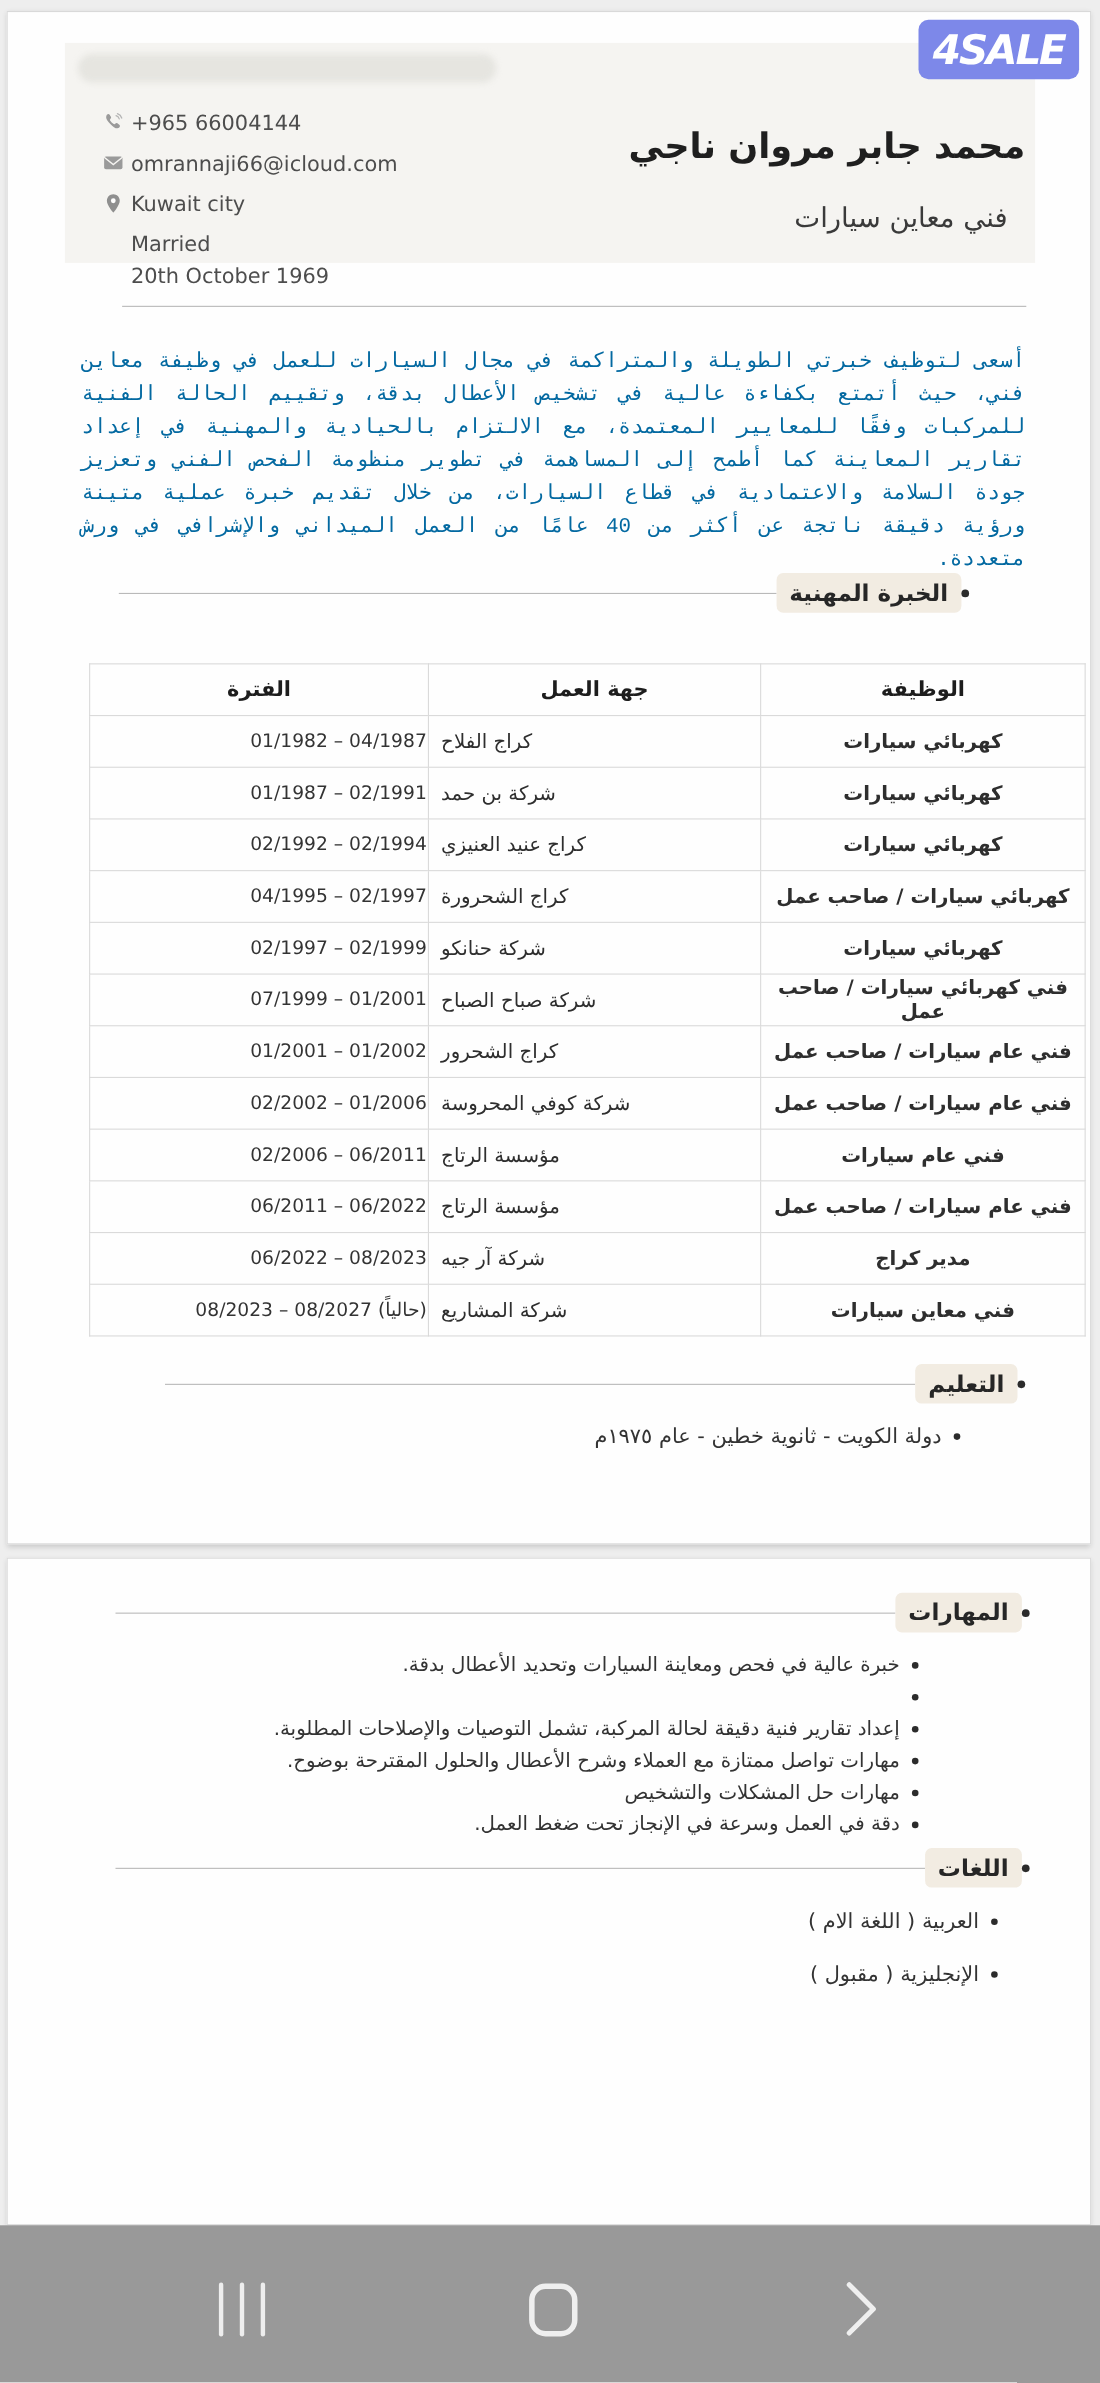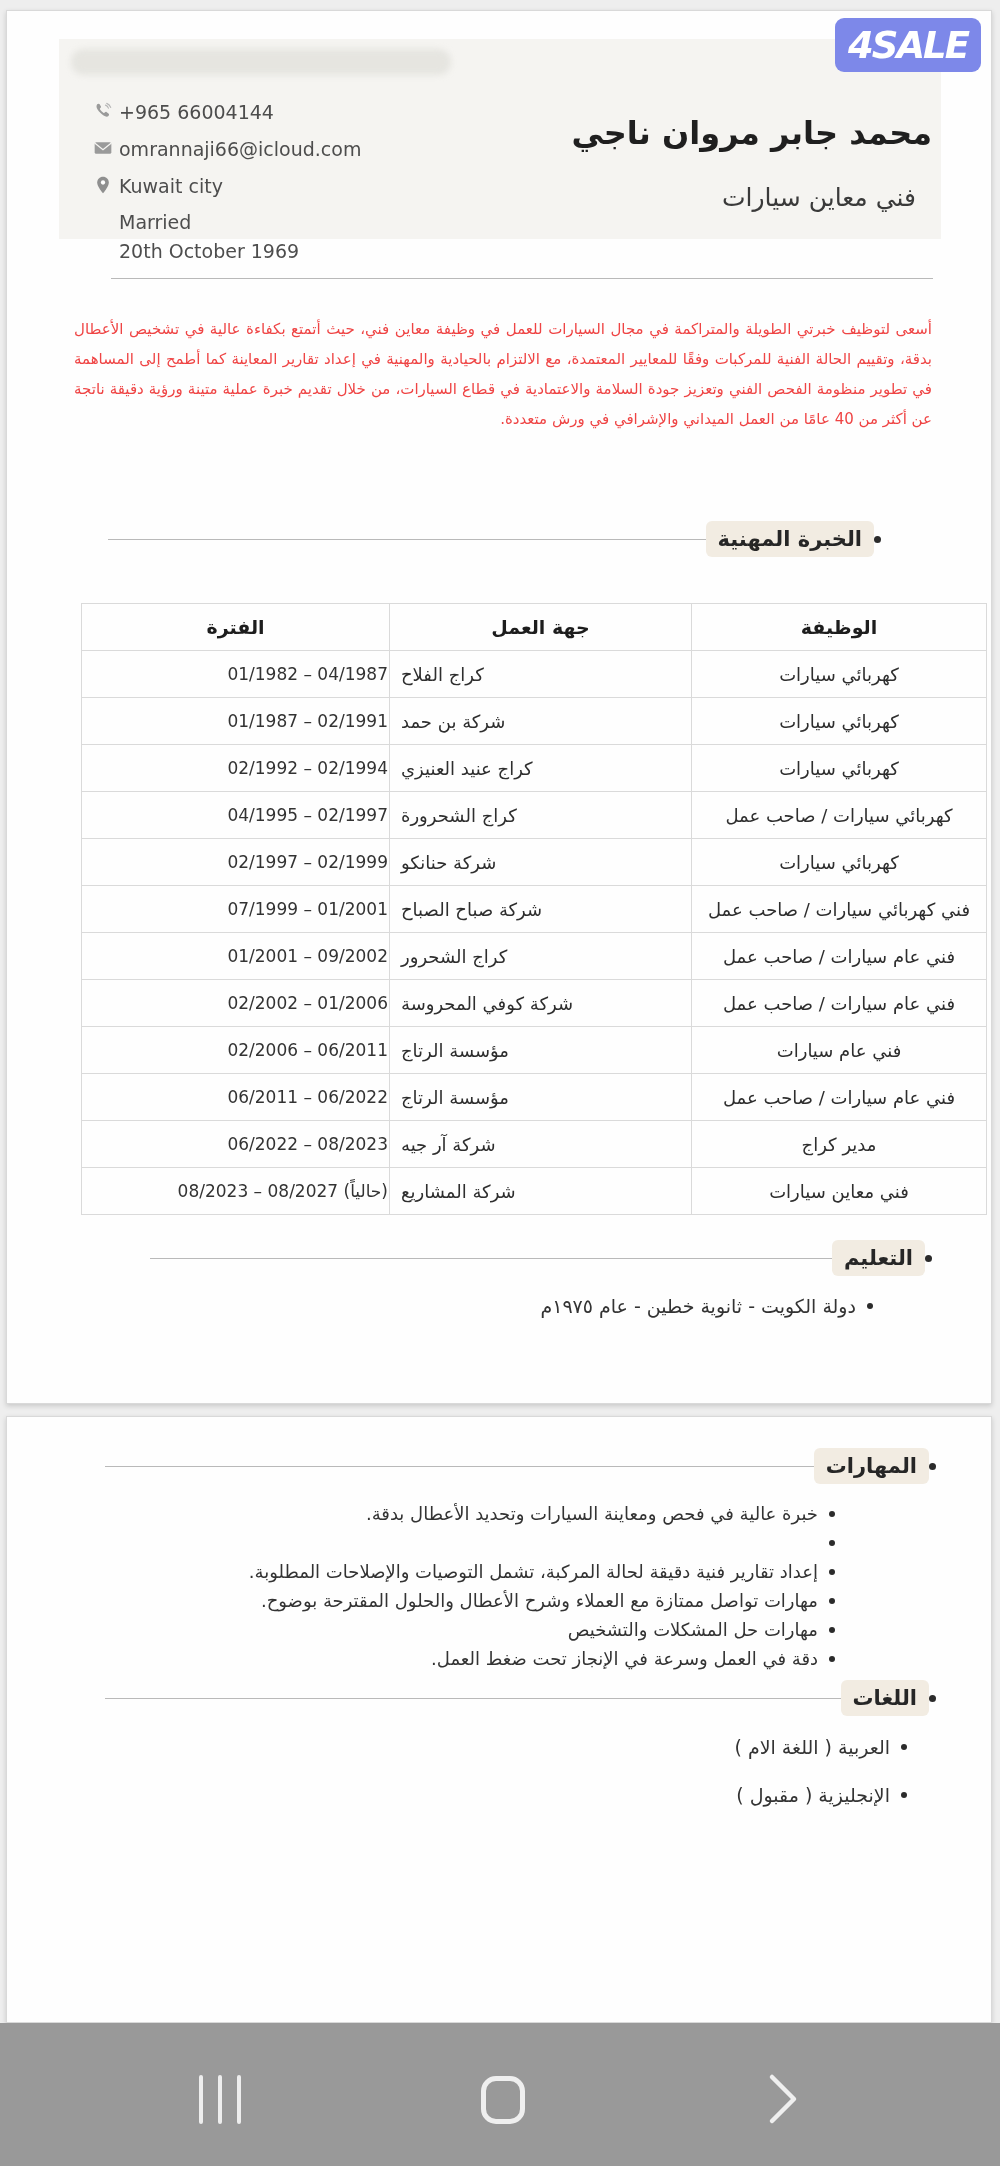--- a/index.html
+++ b/index.html
@@ -27,42 +27,42 @@
   }
   .contact-row{position:absolute;height:24px;display:flex;align-items:center;}
   .contact-row .cicon{position:absolute;left:-26px;top:1px;width:20px;height:20px;}
   .contact-text{font-size:19px;color:#4d4d4d;}
   .person-name{position:absolute;top:103px;right:59px;direction:rtl;font-size:32px;font-weight:700;color:#1f1f1f;white-space:nowrap;}
   .person-title{position:absolute;top:172px;right:75px;direction:rtl;font-size:25px;font-weight:500;color:#3a3a3a;white-space:nowrap;}
   .divider{position:absolute;top:267px;left:104px;width:822px;height:1px;background:#b9b9b9;}
 
   .summary{
     position:absolute;top:303px;left:67px;width:858px;direction:rtl;text-align:justify;
-    font-size:15px;line-height:30px;color:#ef4444;font-weight:500;
+    font-size:19px;line-height:30px;color:#0369a1;font-weight:500;font-family:Liberation Mono, monospace;
   }
 
   
   .sec-heading{position:absolute;display:flex;align-items:center;height:38px;}
   .h-line{flex:1;height:1px;background:#b9b9b9;}
   .h-box{background:#f2ece2;border-radius:6px;padding:6px 12px;font-size:21px;font-weight:700;
     color:#262626;direction:rtl;white-space:nowrap;}
   .h-dot{width:7px;height:7px;border-radius:50%;background:#2b2b2b;flex:0 0 auto;}
   #h-exp{top:509px;left:101px;right:110px;}
   #h-edu{top:1228px;left:143px;right:59px;}
   #h-skills{top:30px;left:98px;right:55px;}
   #h-langs{top:262px;left:98px;right:55px;}
 
   
   table.exp{
     position:absolute;top:592px;left:74px;width:905px;border-collapse:collapse;direction:rtl;
     table-layout:fixed;
   }
   table.exp th,table.exp td{border:1px solid #dadada;height:47px;box-sizing:border-box;}
   table.exp th{font-weight:700;font-size:19px;color:#1d1d1d;text-align:center;direction:rtl;}
-  td.pos{text-align:center;font-size:18px;font-weight:400;color:#2e2e2e;direction:rtl;}
+  td.pos{text-align:center;font-size:18px;font-weight:700;color:#2e2e2e;direction:rtl;}
   td.emp{text-align:left;padding-left:11px;font-size:18px;font-weight:500;color:#2e2e2e;direction:rtl;}
   td.per{direction:ltr;text-align:right;padding-left:12px;font-size:17px;color:#333;}
 
   
   .li{display:flex;direction:rtl;align-items:center;gap:11px;}
   .li .dot{width:6px;height:6px;border-radius:50%;background:#2b2b2b;flex:0 0 auto;}
   .li .li-text{font-size:19px;font-weight:500;color:#333;white-space:nowrap;}
   #edu-list{position:absolute;top:1280px;right:118px;}
   #edu-list .li{height:30px;}
   #skills-list{position:absolute;top:82px;right:156px;}
@@ -180,21 +180,21 @@
       <td class="per">02/1997 – 02/1999</td>
     </tr>
     <tr>
       <td class="pos">فني كهربائي سيارات / صاحب عمل</td>
       <td class="emp">شركة صباح الصباح</td>
       <td class="per">07/1999 – 01/2001</td>
     </tr>
     <tr>
       <td class="pos">فني عام سيارات / صاحب عمل</td>
       <td class="emp">كراج الشحرور</td>
-      <td class="per">01/2001 – 09/2002</td>
+      <td class="per">01/2001 – 01/2002</td>
     </tr>
     <tr>
       <td class="pos">فني عام سيارات / صاحب عمل</td>
       <td class="emp">شركة كوفي المحروسة</td>
       <td class="per">02/2002 – 01/2006</td>
     </tr>
     <tr>
       <td class="pos">فني عام سيارات</td>
       <td class="emp">مؤسسة الرتاج</td>
       <td class="per">02/2006 – 06/2011</td>

